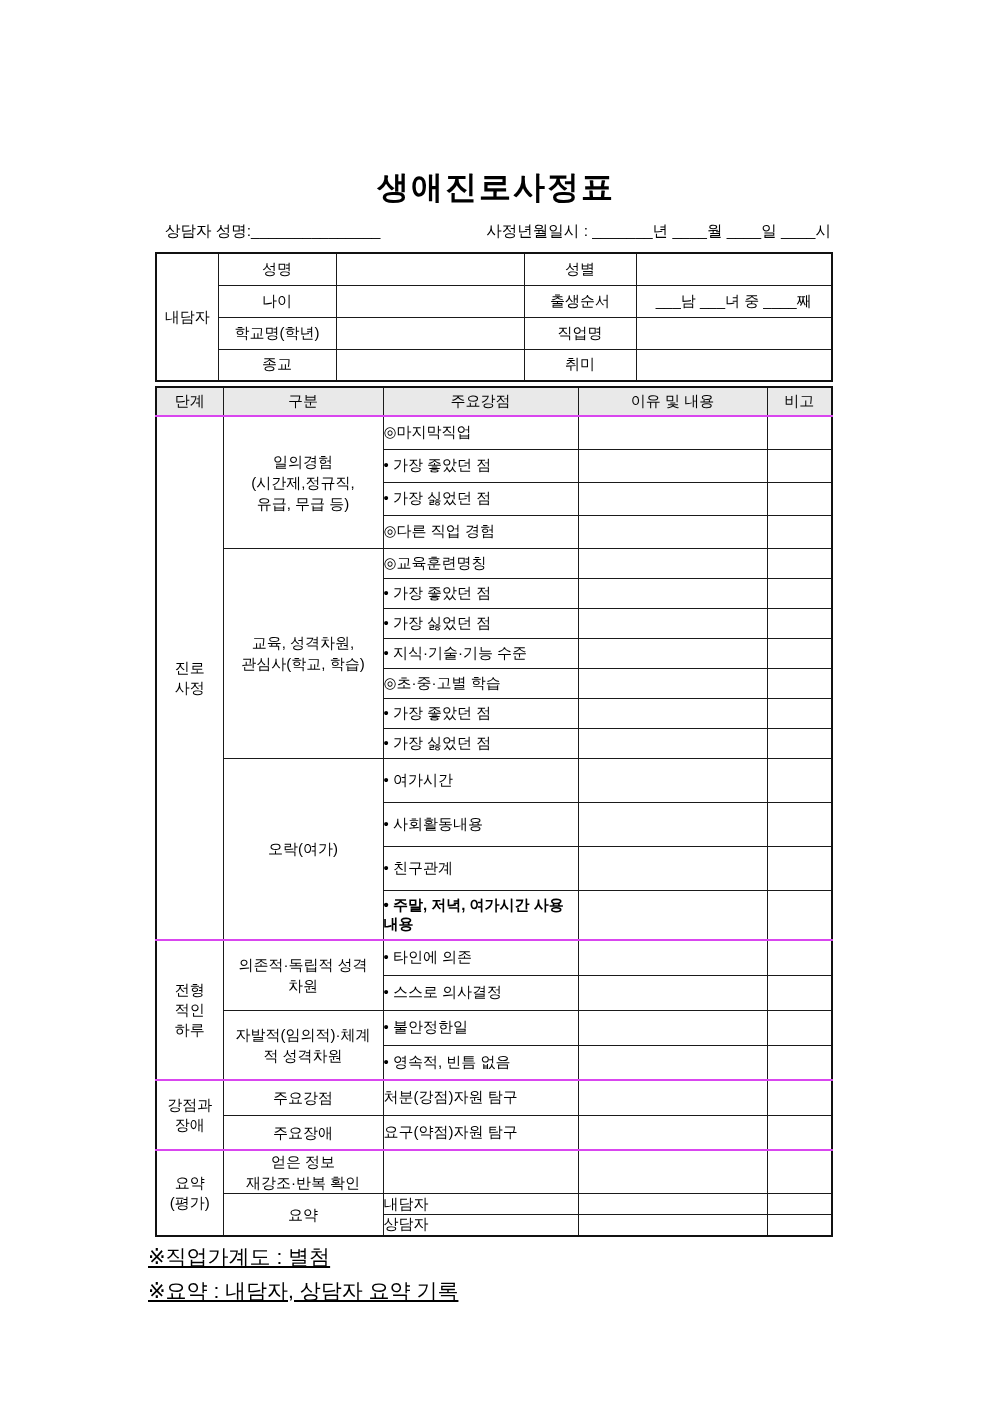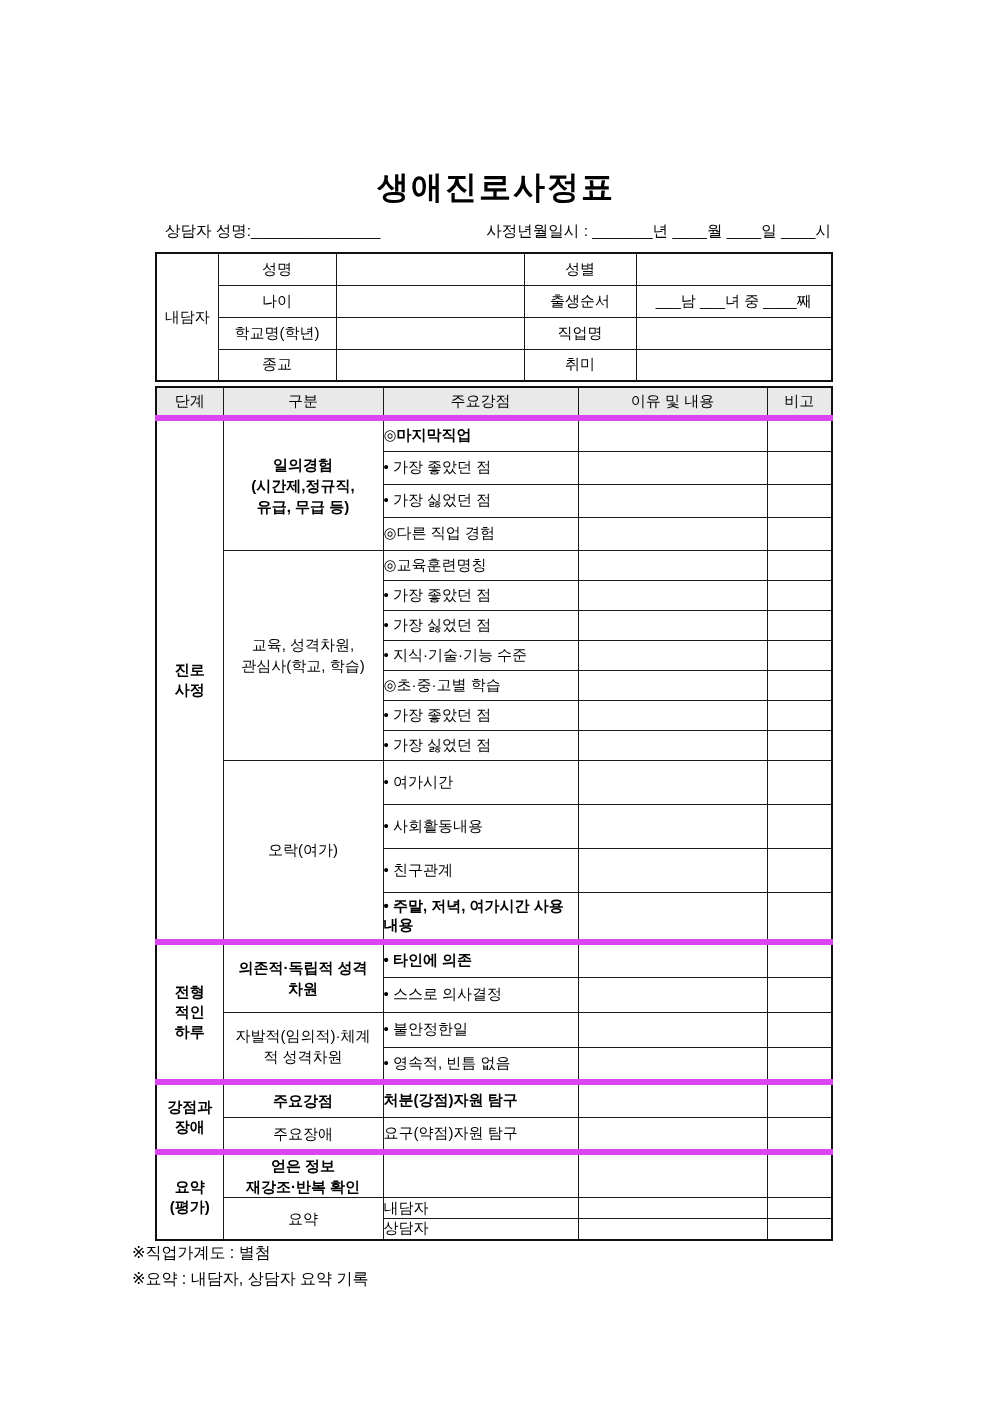--- a/index.html
+++ b/index.html
@@ -38,32 +38,32 @@
     border:1px solid #1a1a1a;font-size:15px;vertical-align:middle;
     overflow:hidden;padding:0;
   }
   .assessment-table th{
     background:#e9e9e9;font-weight:400;text-align:center;height:27px;margin-top:11px;
   }
   .stage-cell{text-align:center;white-space:pre-line;line-height:1.35;}
   .group-cell{text-align:center;white-space:pre-line;line-height:1.4;padding:2px 3px;}
   .diag-cell{text-align:left;padding:2px 4px 2px 7px;line-height:1.25;}
   .reason-cell,.note-cell{background:#ffffff;}
-  tr.sec td{border-top:6px solid #d946ef;font-weight:bold;}
+  tr.sec td{border-top:2px solid #d946ef;}
   tr.r-a{height:33px;}
   tr.r-b{height:30px;}
   tr.r-c{height:44px;}
   tr.r-c2{height:50px;font-weight:bold;}
   tr.r-d{height:35px;}
   tr.r-e{height:35px;}
   tr.r-f{height:42px;}
   tr.r-g{height:21px;}
   .footnotes{
-    position:absolute;top:1240px;left:132px;width:680px;
-    font-size:16px;line-height:1.6;
+    position:absolute;top:1240px;left:148px;width:680px;
+    font-size:21px;line-height:1.6;text-decoration:underline;
   }
 </style>
 </head>
 <body>
 
 <div class="page">
 
   <div class="doc-title">생애진로사정표</div>
 
   <div class="meta-line">

